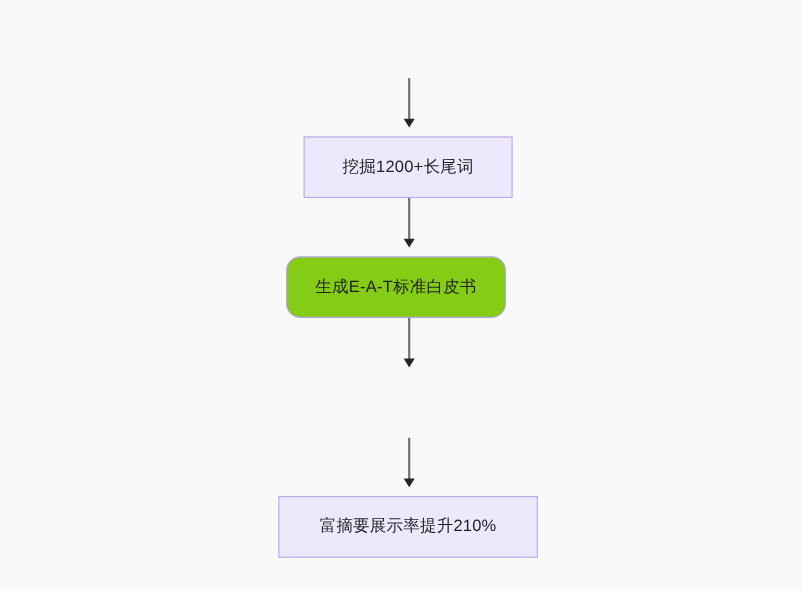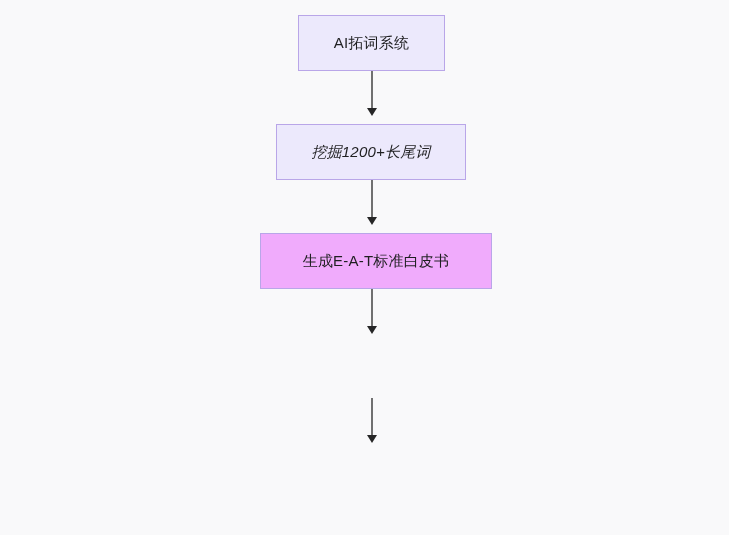--- a/index.html
+++ b/index.html
@@ -59,27 +59,27 @@
 
   <div class="edge" style="left: 371px; top: 180px; height: 38px; border-left-color: rgb(112, 112, 112);"></div>
   <div class="arrowhead" style="left: 366.5px; top: 217px; border-top-color: rgb(38, 38, 38);"></div>
 
   <div class="edge" style="left: 371px; top: 289px; height: 38px; border-left-color: rgb(112, 112, 112);"></div>
   <div class="arrowhead" style="left: 366.5px; top: 326px; border-top-color: rgb(38, 38, 38);"></div>
 
   <div class="edge" style="left: 371px; top: 398px; height: 38px; border-left-color: rgb(112, 112, 112);"></div>
   <div class="arrowhead" style="left: 366.5px; top: 435px; border-top-color: rgb(38, 38, 38);"></div>
 
-  <div class="node" style="left: 298px; top: 15px; width: 147px; height: 56px; background: rgb(236, 233, 252); border-color: rgb(185, 166, 232);">
-    <span class="node-label">AI拓词系统</span>
-  </div>
 
-  <div class="node" style="left: 276px; top: 124px; width: 190px; height: 56px; background: rgb(236, 233, 252); border-color: rgb(185, 166, 232); font-style: italic;">
+  <div class="node" style="left: 276px; top: 124px; width: 190px; height: 56px; background: rgb(236, 233, 252); border-color: rgb(185, 166, 232);">
     <span class="node-label">挖掘1200+长尾词</span>
   </div>
 
-  <div class="node" style="left: 260px; top: 233px; width: 232px; height: 56px; background: #f0abfc; border-color: rgb(185, 166, 232);">
+  <div class="node" style="left: 260px; top: 233px; width: 200px; height: 56px; background: #84cc16; border-color: rgb(185, 166, 232); border-radius: 13px;">
     <span class="node-label">生成E-A-T标准白皮书</span>
   </div>
 
 
+  <div class="node" style="left: 253px; top: 451px; width: 236px; height: 56px; background: rgb(236, 233, 252); border-color: rgb(185, 166, 232);">
+    <span class="node-label">富摘要展示率提升210%</span>
+  </div>
 
 </div>
 
 </body></html>

